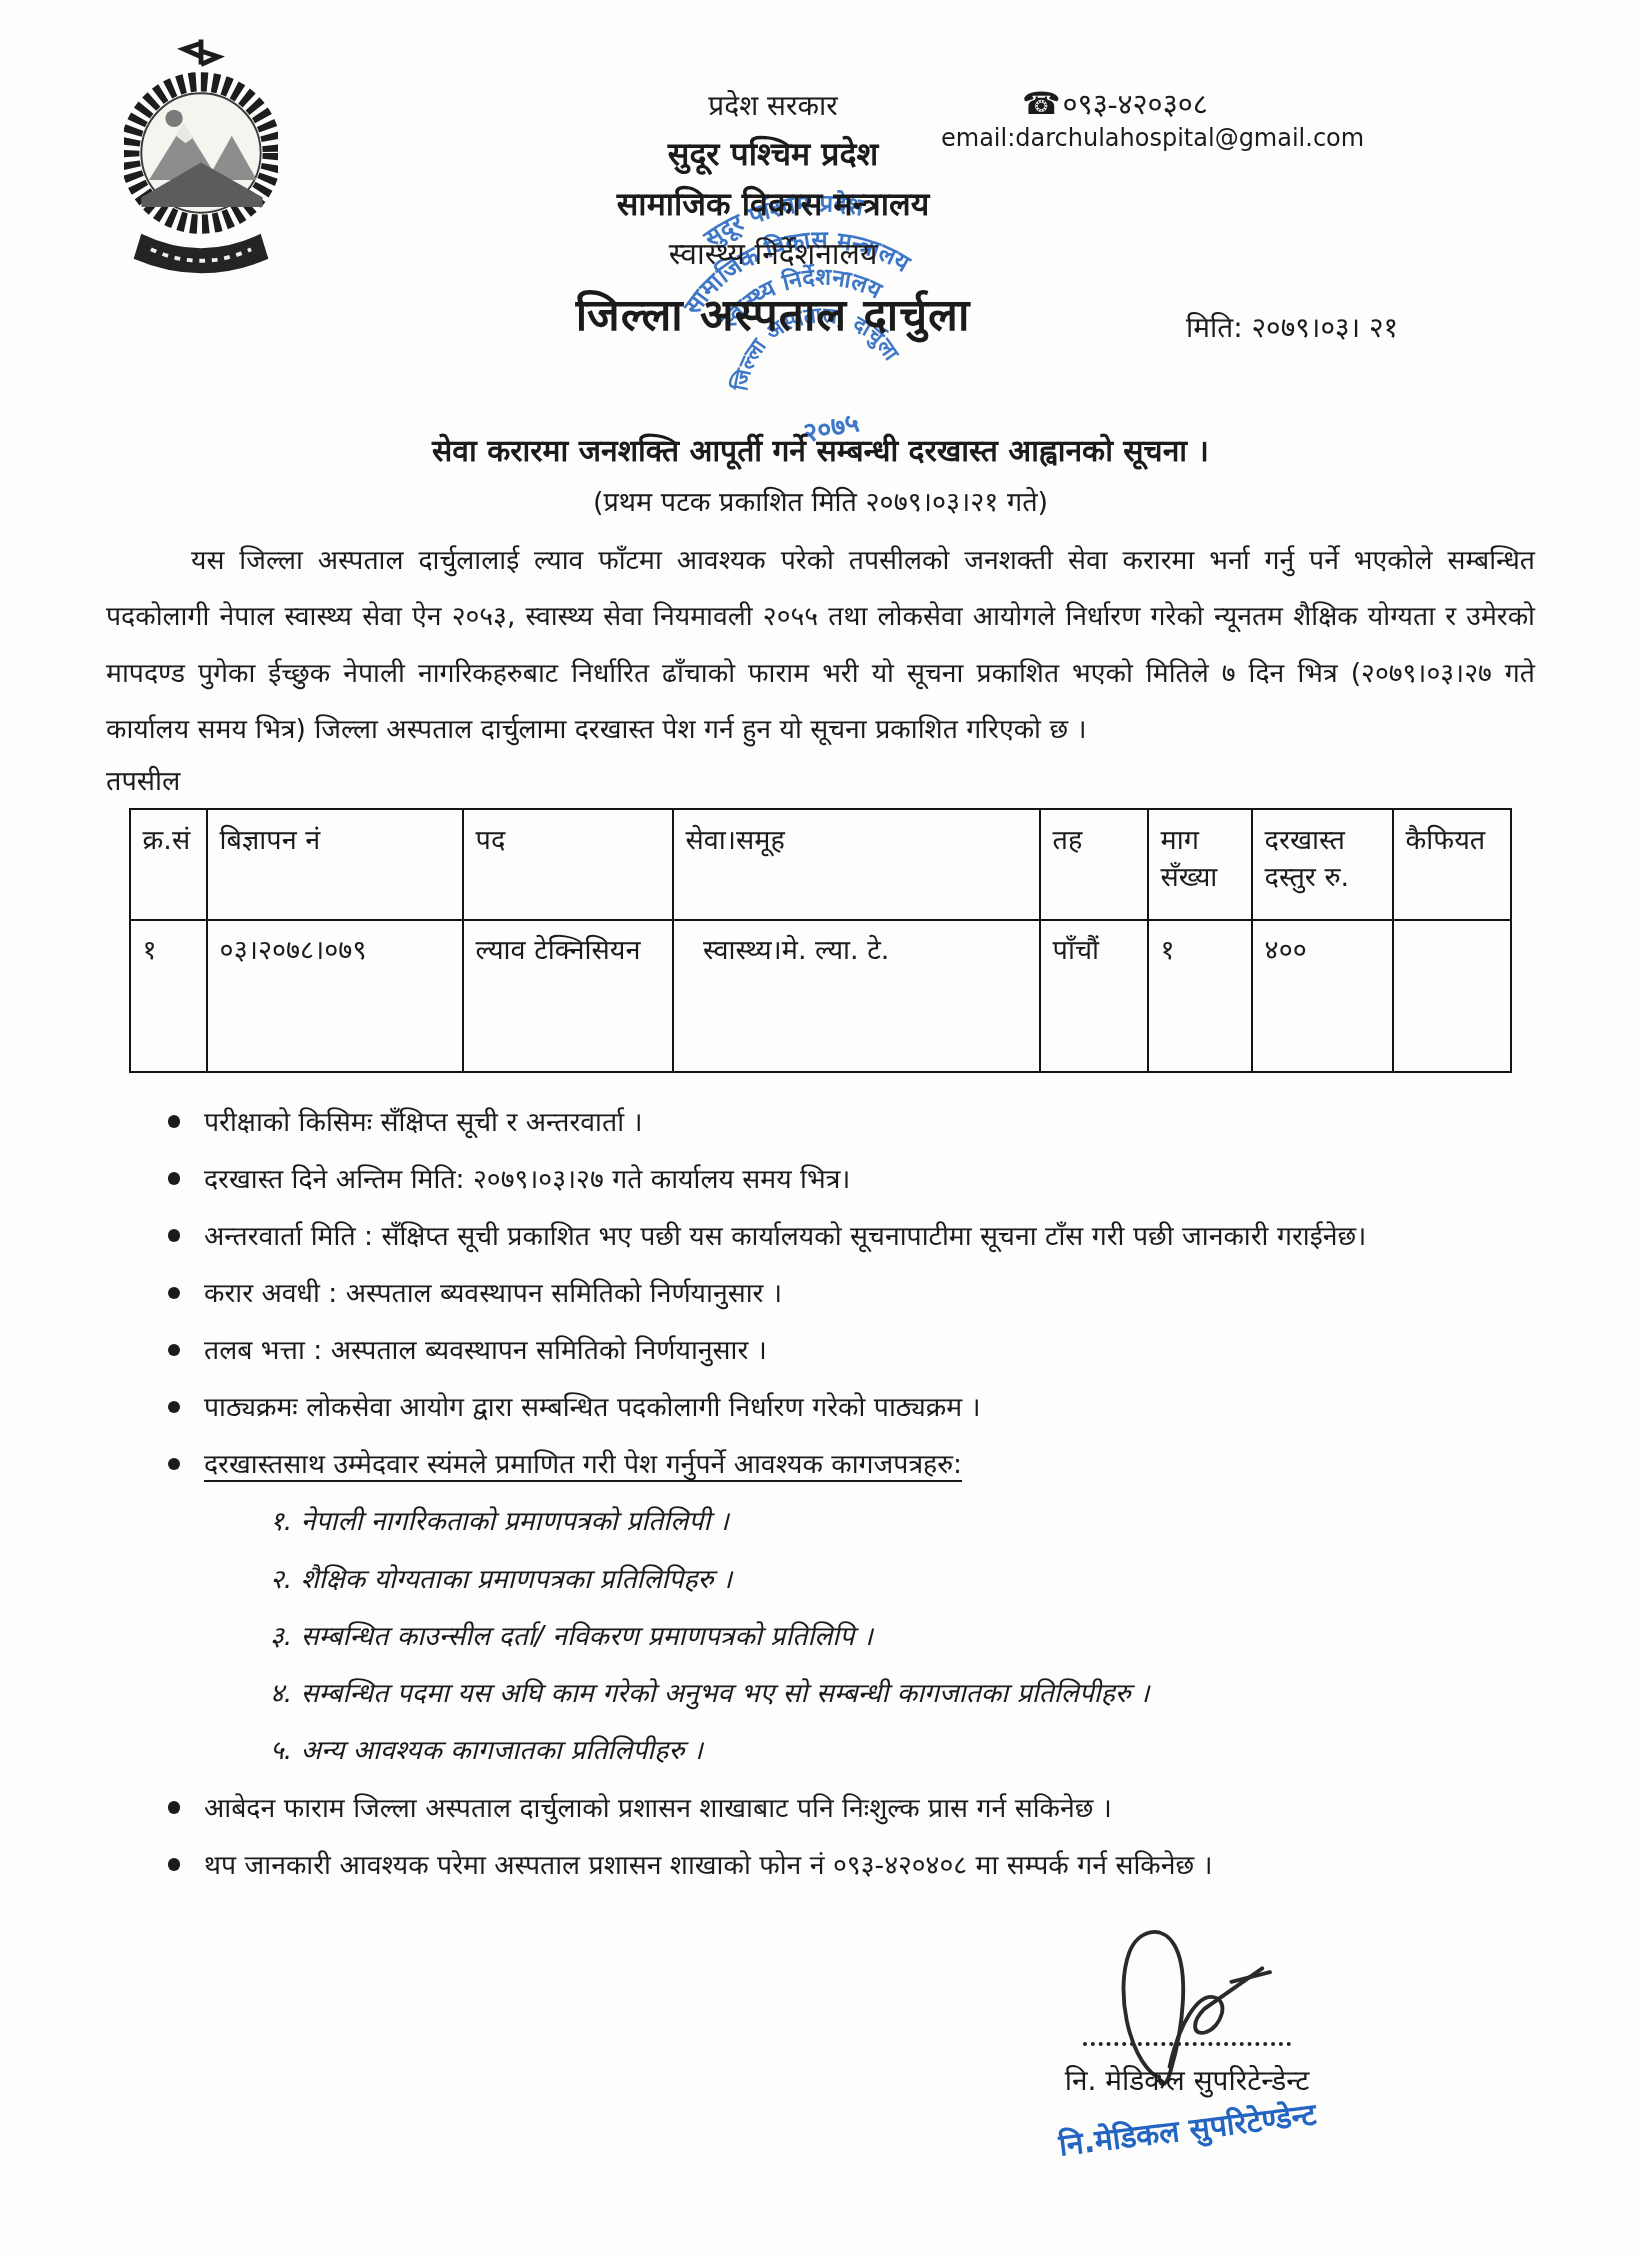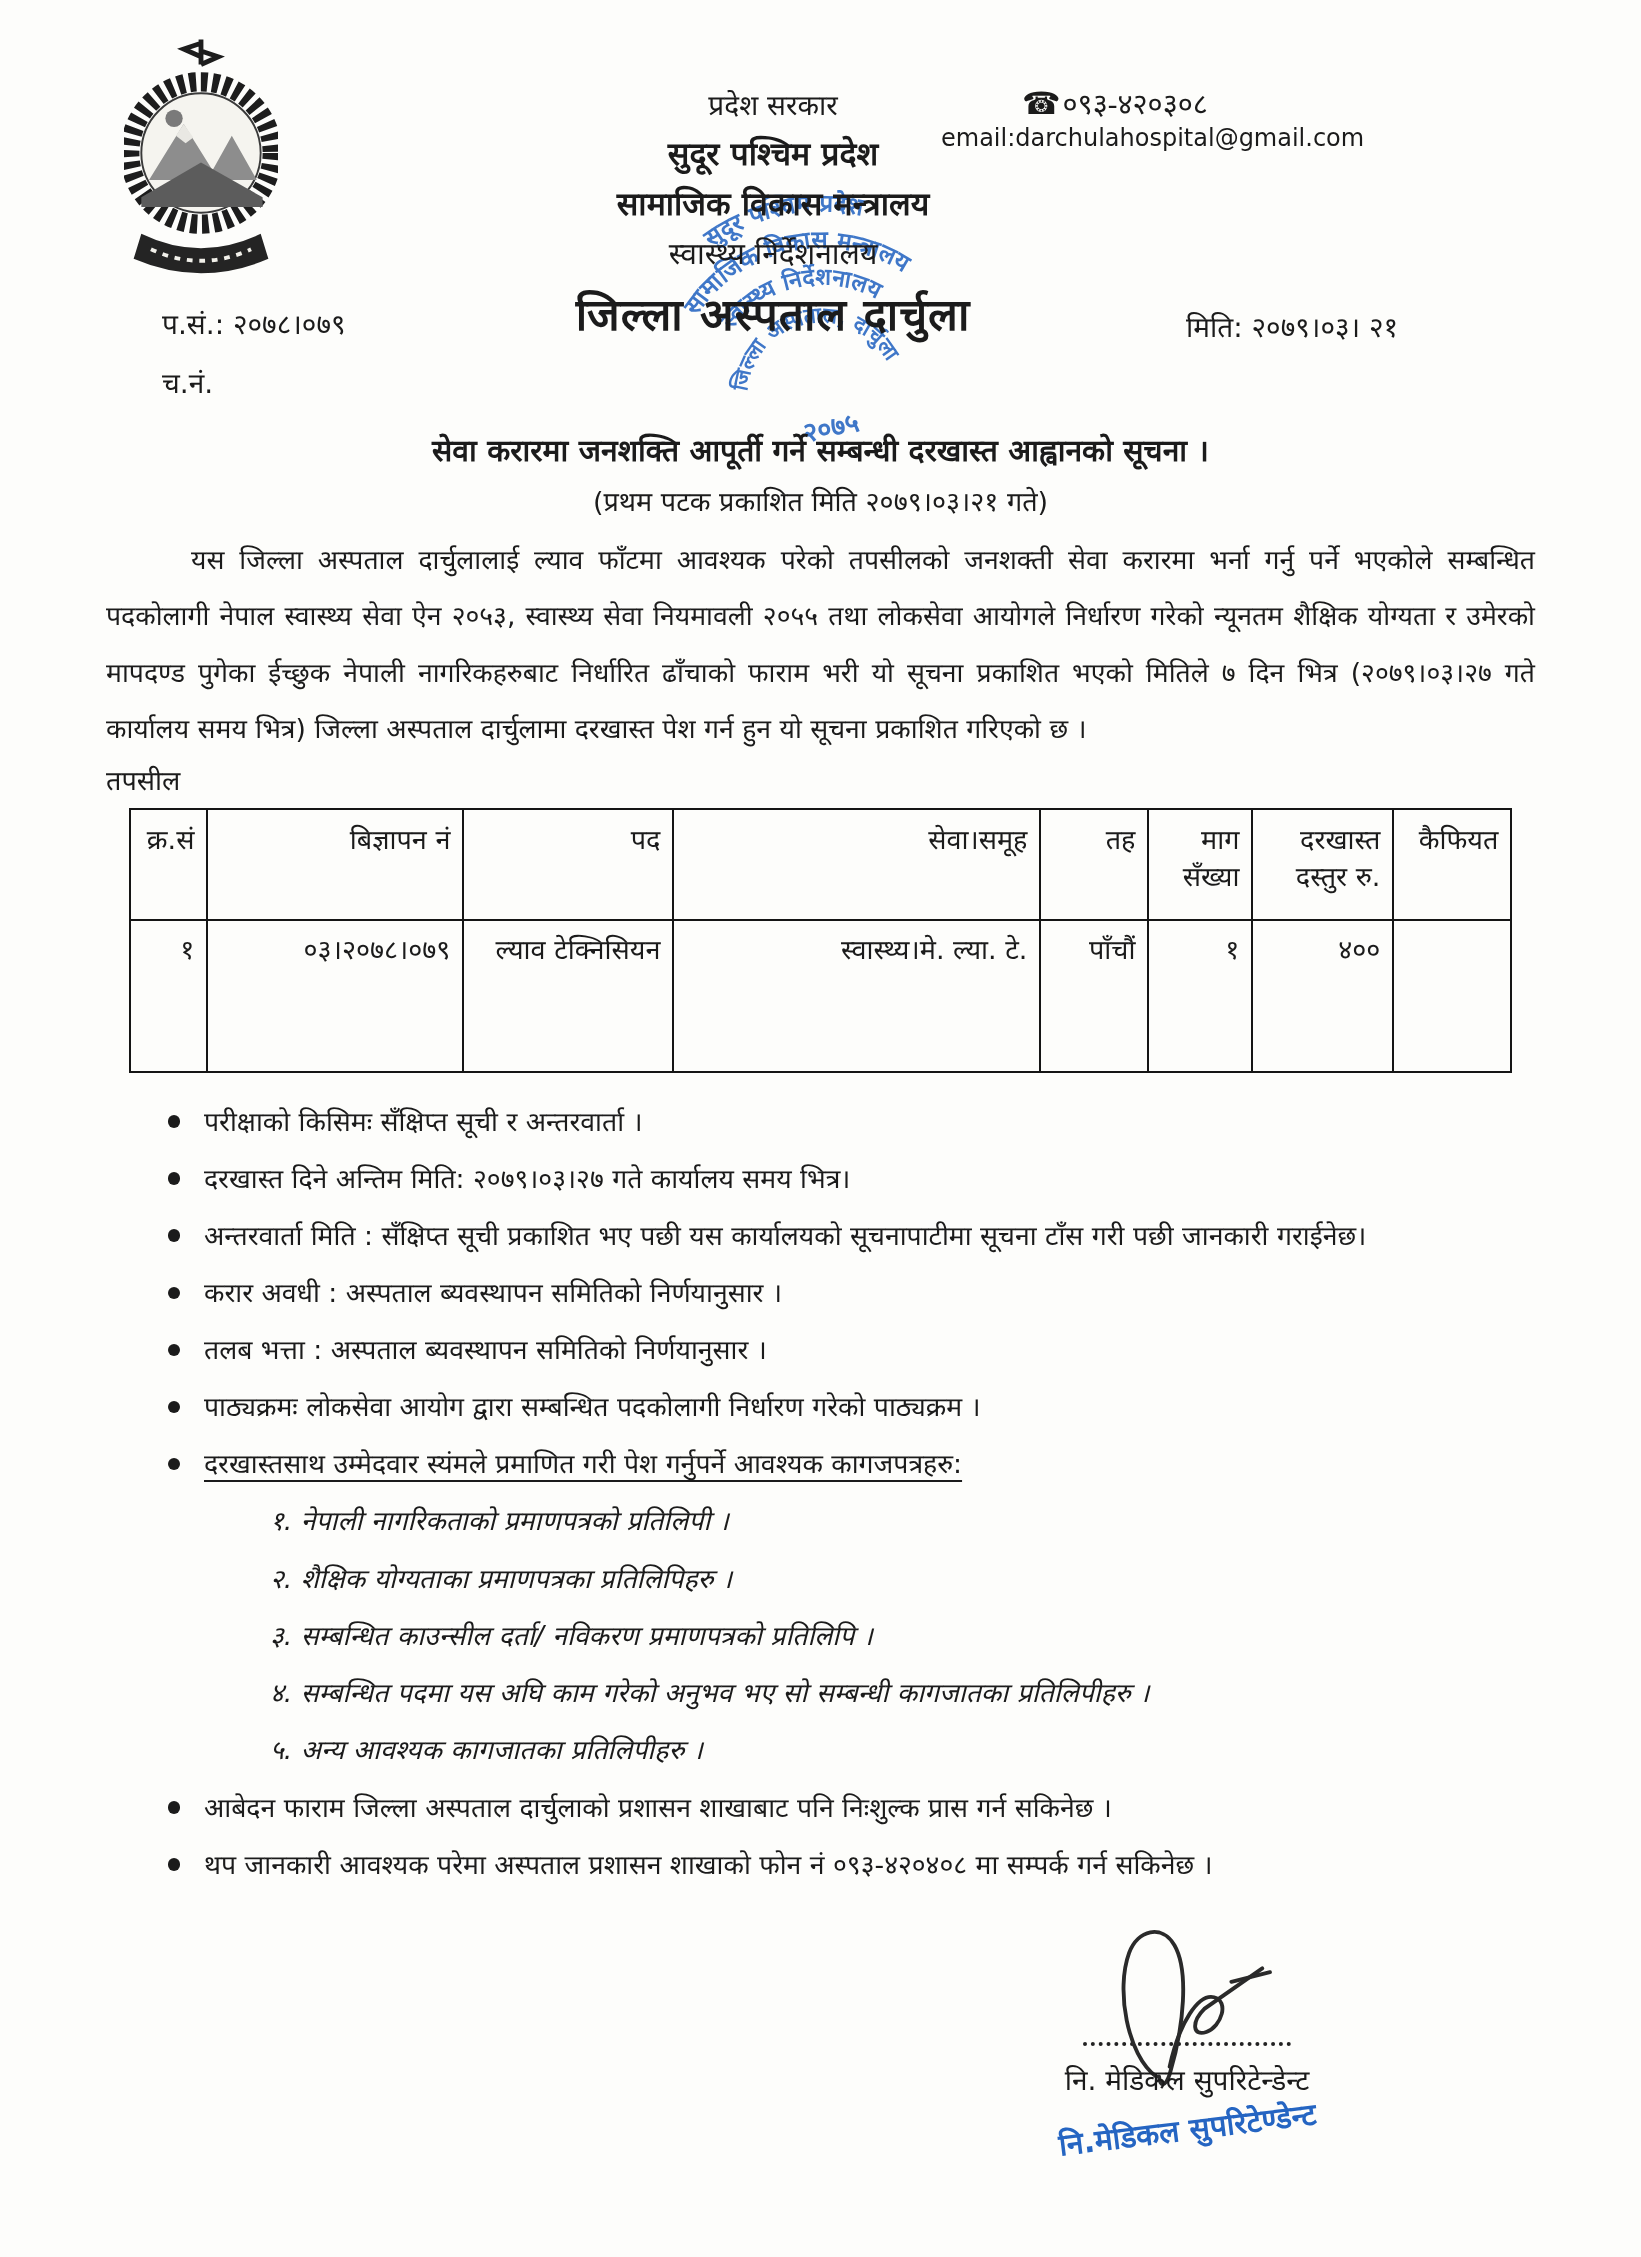--- a/index.html
+++ b/index.html
@@ -34,21 +34,21 @@
   .para{
     margin-top:13.5px;font-size:26.6px;line-height:2.12;
     text-align:justify;text-indent:85px;
   }
   .tapasil{text-align:left;font-size:27px;margin-top:3.9px;}
   table.vac{
     border-collapse:collapse;margin-top:9.7px;margin-left:23px;
     width:1381px;table-layout:fixed;
   }
   table.vac th,table.vac td{
-    border:2.4px solid #151515;vertical-align:top;text-align:right;
+    border:2.4px solid #151515;vertical-align:top;text-align:left;
     font-size:27px;font-weight:normal;padding:9.7px 11.6px;
   }
   table.vac thead th{height:89px;}
   table.vac tbody td{height:131px;}
   
   .bullets{margin-top:25px;padding-left:56px;}
   .b-item{
     position:relative;font-size:26.6px;line-height:1.82;
     padding-left:42px;margin-bottom:8.7px;max-width:1342px;
   }
@@ -115,24 +115,20 @@
     <div class="l3">सामाजिक विकास मन्त्रालय</div>
     <div class="l4">स्वास्थ्य निर्देशनालय</div>
     <div class="l5">जिल्ला अस्पताल दार्चुला</div>
   </div>
 
   <div class="phone">
     <span class="ph-icon">☎</span><span>०९३-४२०३०८</span>
   </div>
   <div class="email">email:darchulahospital@gmail.com</div>
 
-  <div class="refs">
-    <div class="psn">प.सं.: २०७८।०७९</div>
-    <div class="chn">च.नं.</div>
-  </div>
   <div class="doc-date">मिति: २०७९।०३। २१</div>
 
   <div class="content">
     <div class="title">सेवा करारमा जनशक्ति आपूर्ती गर्ने सम्बन्धी दरखास्त आह्वानको सूचना ।</div>
     <div class="subtitle">(प्रथम पटक प्रकाशित मिति २०७९।०३।२१ गते)</div>
     <div class="para">यस जिल्ला अस्पताल दार्चुलालाई ल्याव फाँटमा आवश्यक परेको तपसीलको जनशक्ती सेवा करारमा भर्ना गर्नु पर्ने भएकोले सम्बन्धित पदकोलागी नेपाल स्वास्थ्य सेवा ऐन २०५३, स्वास्थ्य सेवा नियमावली २०५५ तथा लोकसेवा आयोगले निर्धारण गरेको न्यूनतम शैक्षिक योग्यता र उमेरको मापदण्ड पुगेका ईच्छुक नेपाली नागरिकहरुबाट निर्धारित ढाँचाको फाराम भरी यो सूचना प्रकाशित भएको मितिले ७ दिन भित्र (२०७९।०३।२७ गते कार्यालय समय भित्र) जिल्ला अस्पताल दार्चुलामा दरखास्त पेश गर्न हुन यो सूचना प्रकाशित गरिएको छ ।</div>
     <div class="tapasil">तपसील</div>
 
     <table class="vac">
       <colgroup>

